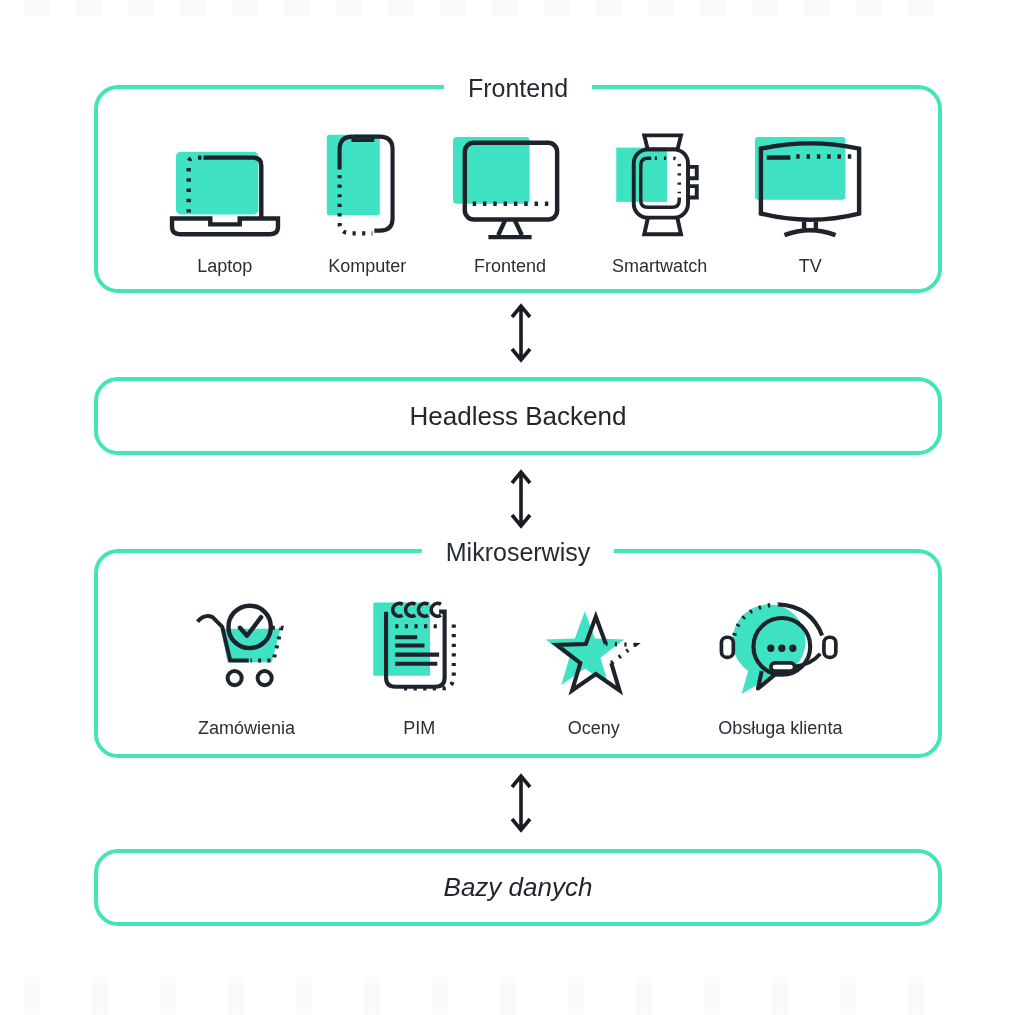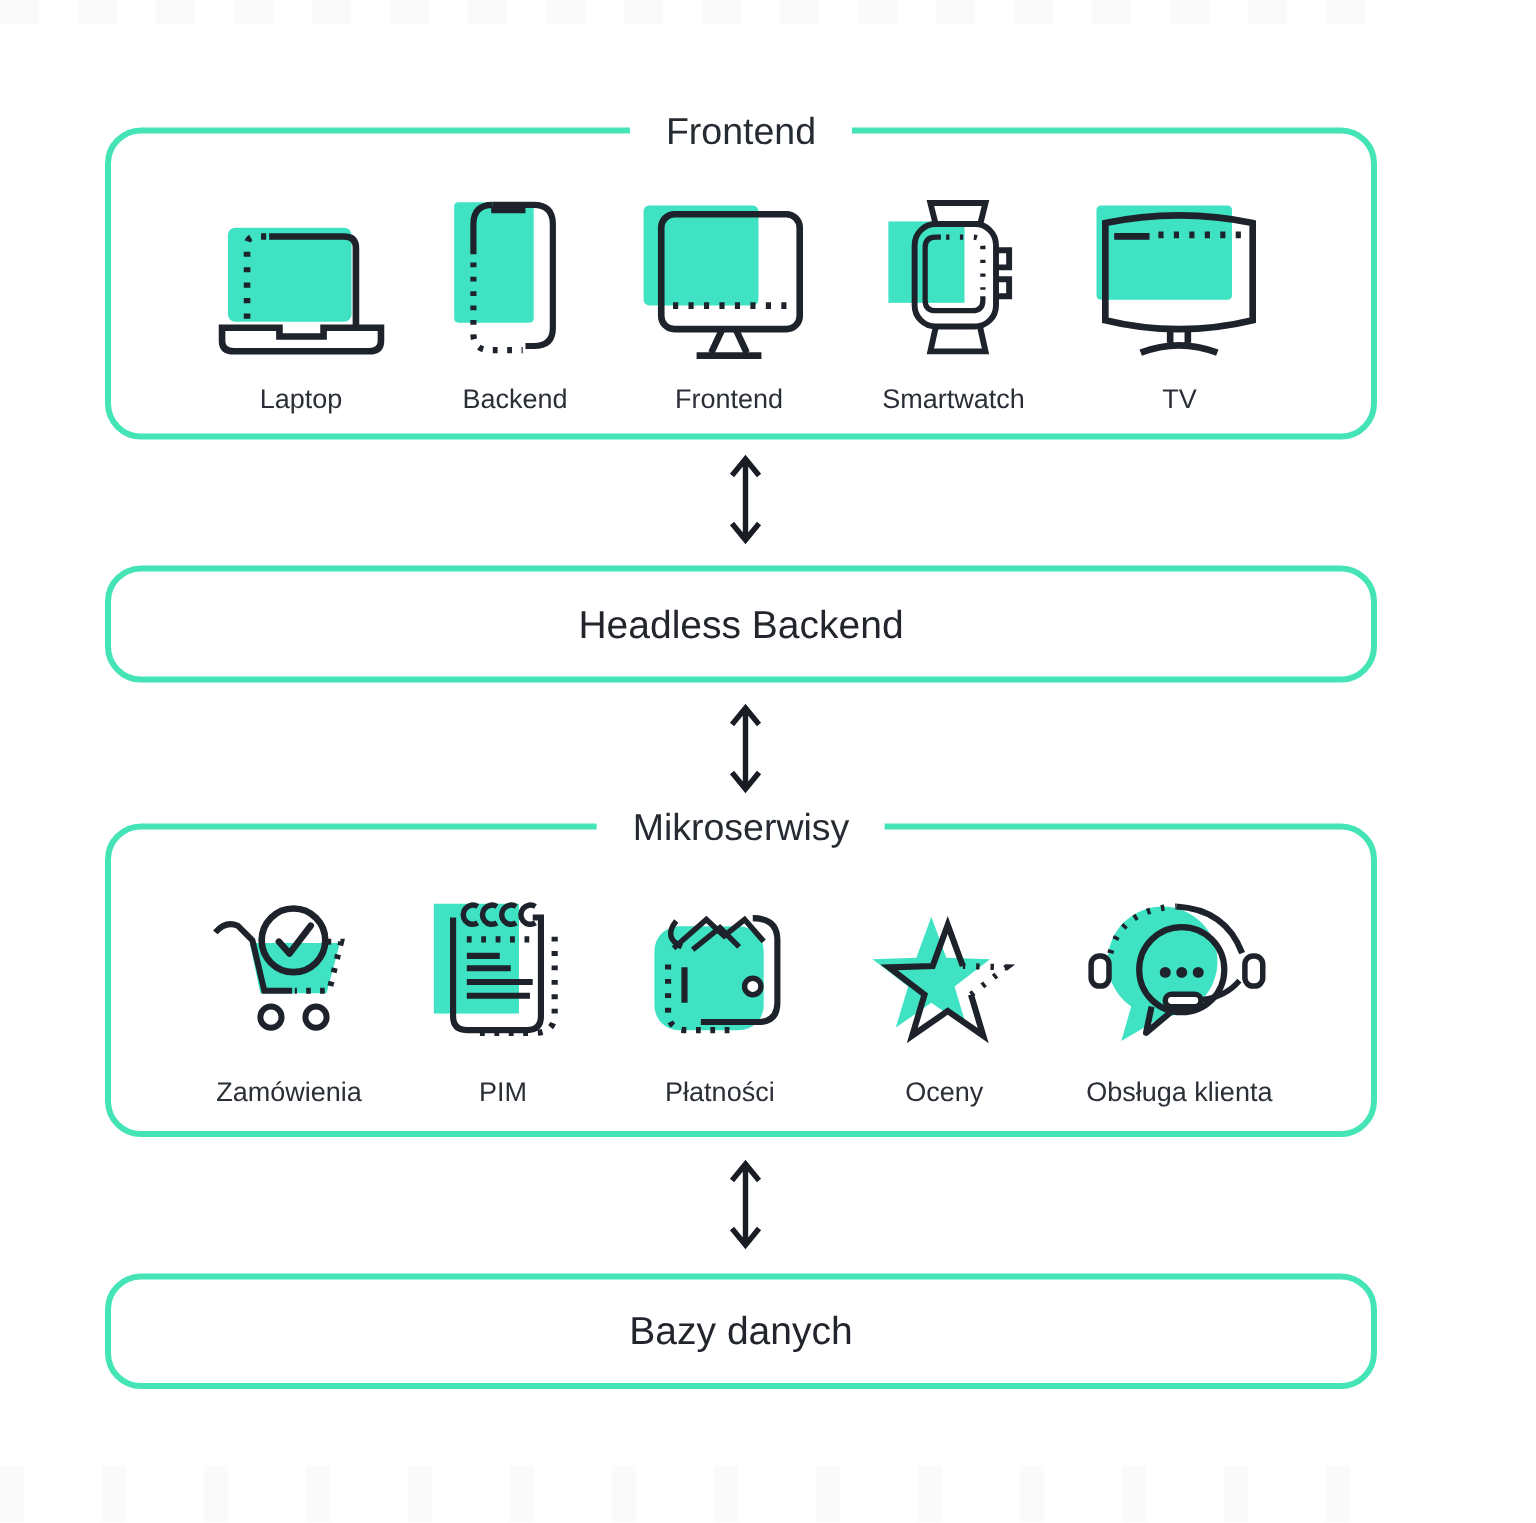--- a/index.html
+++ b/index.html
@@ -1,36 +1,36 @@
 <!DOCTYPE html>
 <html style="--accent: #45E4B6; --accent-fill: #3FE3C4;"><head>
 <meta charset="utf-8">
 <style>
   html,body{margin:0;padding:0;background:#ffffff;}
   #canvas{
     position:relative;width:928px;height:1015px;background:#ffffff;
-    font-family:"Liberation Sans",sans-serif;color:#262B31;overflow:hidden;
+    font-family:"Liberation Sans",sans-serif;color:#262B31;overflow:hidden;margin-left:24px;
   }
   .edge-pattern{position:absolute;left:0;right:0;pointer-events:none;}
   .edge-top{top:0;height:16px;background:repeating-linear-gradient(90deg,#f5f6f7 0 26px,#ffffff 26px 52px);opacity:.55;}
   .edge-bottom{bottom:0;height:38px;background:repeating-linear-gradient(90deg,#f5f6f7 0 16px,#ffffff 16px 68px);opacity:.55;}
 
   .panel{
     position:absolute;left:70px;width:848px;background:#ffffff;
     border:4px solid var(--accent,#45E4B6);border-radius:24px;box-sizing:border-box;
   }
   .panel-title{
     position:absolute;top:-19px;left:50%;transform:translateX(-50%);
     background:#ffffff;padding:0 24px;font-size:25px;line-height:36px;
     font-weight:500;color:#262B31;white-space:nowrap;
   }
   #frontend-panel{top:85px;height:208px;}
   #backend-panel{top:377px;height:78px;display:flex;align-items:center;justify-content:center;}
   #micro-panel{top:549px;height:209px;}
-  #db-panel{top:849px;height:77px;display:flex;align-items:center;justify-content:center;}
+  #db-panel{top:849px;height:77px;display:flex;align-items:center;justify-content:center;font-style:italic;}
   .big-label{font-size:26px;font-weight:500;color:#22262c;}
 
   .items{display:flex;justify-content:space-evenly;align-items:flex-end;padding:0 26px;}
   #frontend-panel .items{margin-top:34px;}
   #micro-panel .items{margin-top:42px;}
   .item{display:flex;flex-direction:column;align-items:center;}
   .icon-box{display:flex;align-items:flex-end;justify-content:center;}
   #frontend-panel .icon-box{height:120px;}
   #micro-panel .icon-box{height:110px;}
   .item-label{margin-top:13px;font-size:18px;color:#2A2F36;white-space:nowrap;}
@@ -73,21 +73,21 @@
       <div class="item">
         <div class="icon-box">
           <svg width="84" height="116" viewBox="0 0 92 126" aria-hidden="true">
             <rect class="teal" x="2" y="8" width="58" height="88" rx="3"></rect>
             <path class="ink" d="M30,10 H60 Q74,10 74,24 V100 Q74,113 60,113 H54"></path>
             <path class="ink" d="M30,10 Q16,10 16,24 V46"></path>
             <path class="ink-thin" d="M31,11 V14 H52 V11"></path>
             <path class="ink dot" d="M16,52 V104 Q16,116 28,116 H52"></path>
           </svg>
         </div>
-        <div class="item-label">Backend</div>
+        <div class="item-label">Komputer</div>
       </div>
 
       <div class="item">
         <div class="icon-box">
           <svg width="118" height="110" viewBox="0 0 120 112" aria-hidden="true">
             <rect class="teal" x="2" y="4" width="78" height="68" rx="4"></rect>
             <rect class="ink" x="14" y="10" width="94" height="78" rx="9"></rect>
             <path class="ink dot" d="M22,72 H101"></path>
             <path class="ink" d="M55,89 L48,104 M65,89 L72,104 M38,106 H82"></path>
           </svg>
@@ -164,35 +164,20 @@
             <path class="ink" d="M18,16 V88 Q18,98 28,98 H72 Q82,98 82,88 V16 H76"></path>
             <path class="ink-thin" d="M36,8 A7 7 0 1 0 36,20 M50,8 A7 7 0 1 0 50,20 M64,8 A7 7 0 1 0 64,20 M78,8 A7 7 0 1 0 78,20"></path>
             <path class="ink dot" d="M28,32 H75"></path>
             <path class="ink" d="M28,44 H52 M28,53 H60 M28,63 H76 M28,73 H74"></path>
             <path class="ink dot" d="M92,30 V86 Q92,100 78,100 H32"></path>
           </svg>
         </div>
         <div class="item-label">PIM</div>
       </div>
 
-      <div class="item">
-        <div class="icon-box">
-          <svg width="110" height="102" viewBox="0 0 120 112" aria-hidden="true">
-            <rect class="teal" x="12" y="16" width="80" height="76" rx="18"></rect>
-            <path class="ink-thin" d="M32,31 Q18,24 28,12"></path>
-            <path class="ink-thin" d="M26,32 L50,11 L63,23 L78,11 L92,27"></path>
-            <path class="ink-thin" d="M40,33 L60,17 L74,31"></path>
-            <path class="ink" d="M84,10 Q102,10 102,26 V72 Q102,86 88,86 H46"></path>
-            <path class="ink dot" d="M22,44 V78 Q22,92 36,92 H70"></path>
-            <path class="ink" d="M34,46 V72"></path>
-            <circle class="ink" cx="84" cy="60" r="6" style="fill:#fff;stroke-width:4"></circle>
-          </svg>
-        </div>
-        <div class="item-label">Płatności</div>
-      </div>
 
       <div class="item">
         <div class="icon-box">
           <svg width="110" height="102" viewBox="0 0 120 112" aria-hidden="true">
             <polygon class="teal" points="50,9 61,39 93,40 67,60 76,90 50,72 24,90 33,60 7,40 39,39"></polygon>
             <path class="ink" d="M73,45 L62,15 L51,45 L19,46 L45,66 L36,96 L62,78 L88,96 L79,66" style="stroke-linejoin:miter"></path>
             <path class="ink fine-dot" d="M79,66 L105,46 L73,45"></path>
           </svg>
         </div>
         <div class="item-label">Oceny</div>

